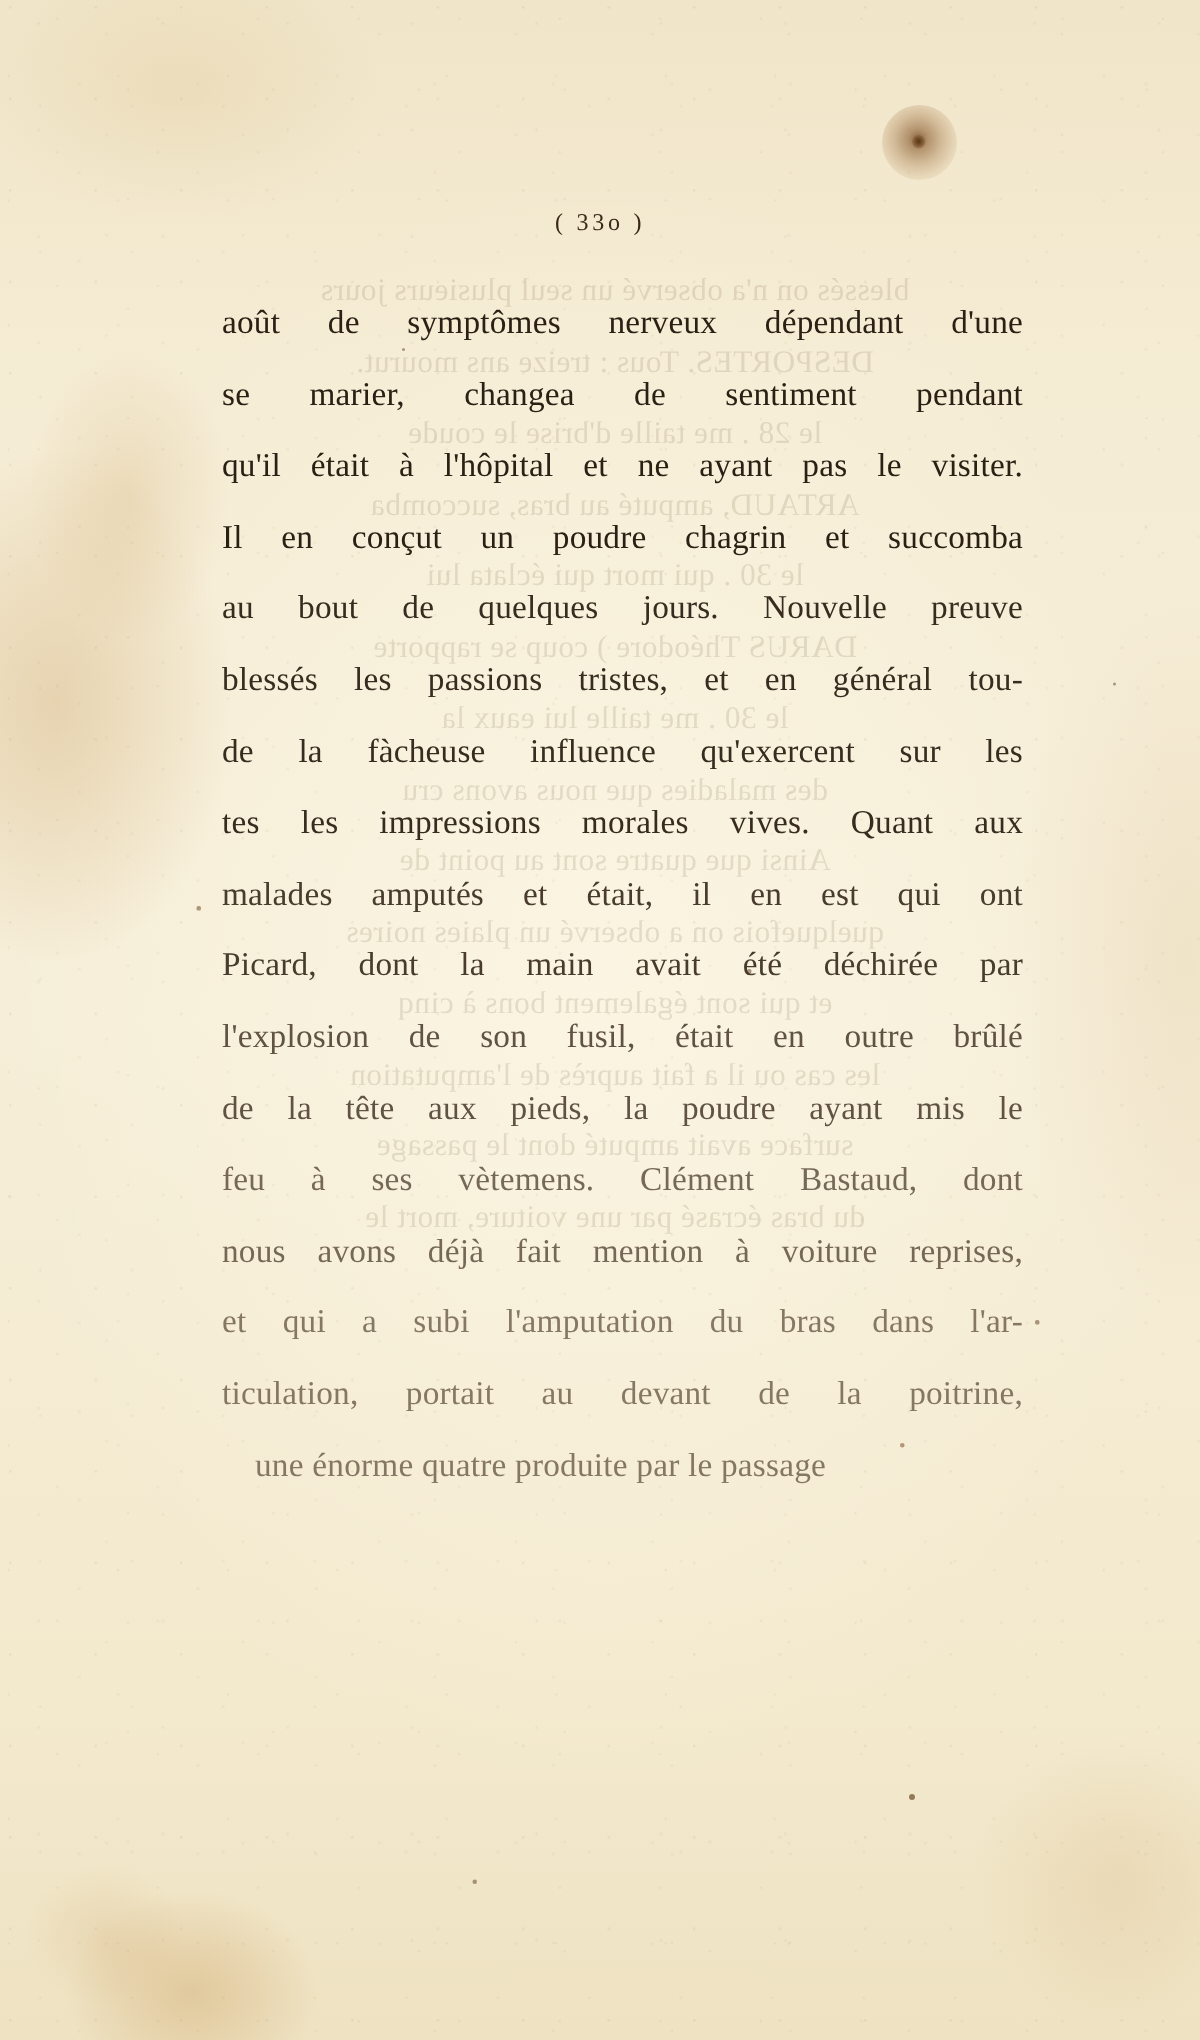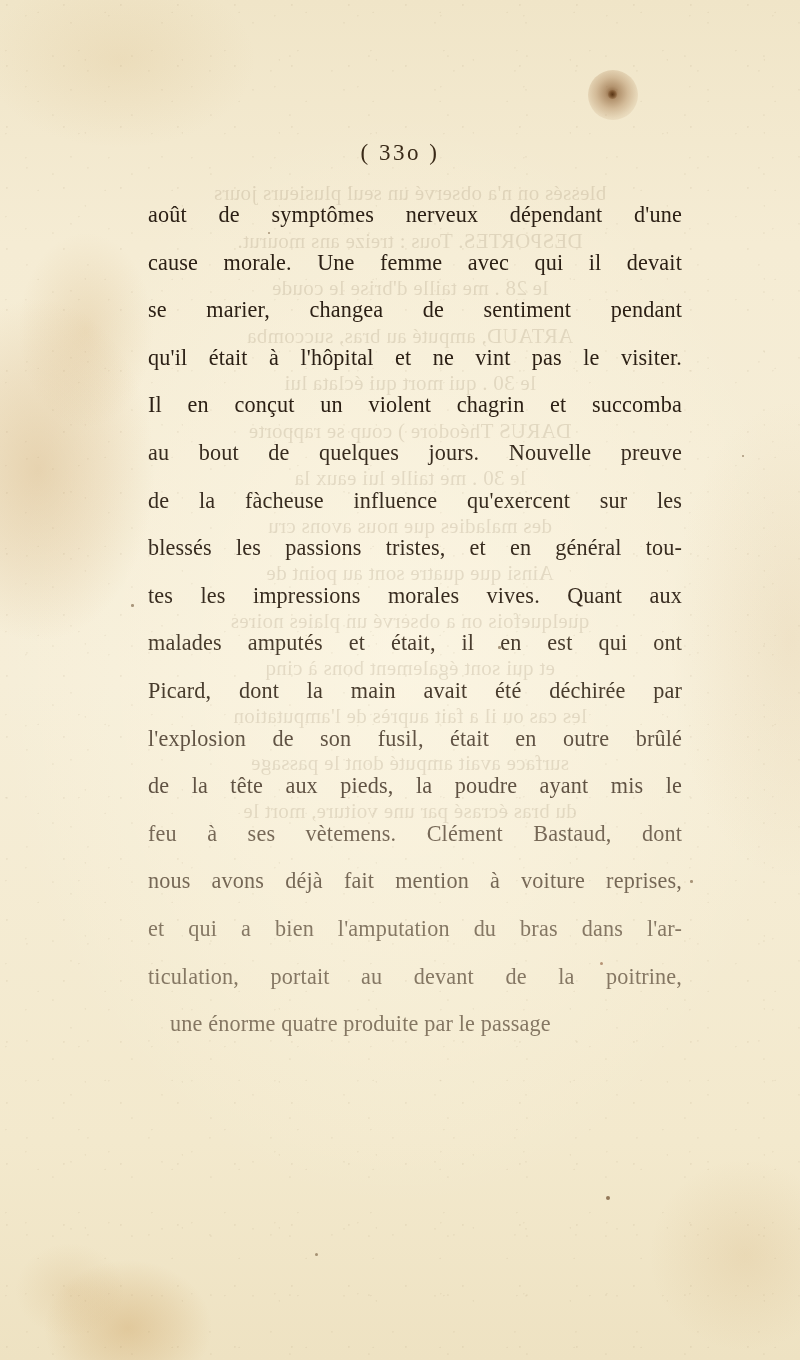--- a/index.html
+++ b/index.html
@@ -101,21 +101,21 @@
     width: 800px;
   }
 
   .folio {
     position: absolute;
     top: 140px;
     left: 0;
     width: 800px;
     text-align: center;
     font-family: "Liberation Serif", "DejaVu Serif", serif;
-    font-size: 23px;
+    font-size: 16px;
     color: #3a2a18;
     letter-spacing: 2.5px;
   }
 
   .body-text {
     position: absolute;
     left: 148px;
     top: 191px;
     width: 534px;
     font-family: "Liberation Serif", "DejaVu Serif", serif;
@@ -186,34 +186,33 @@
   <div class="speck" style="left:600px; top:962px; width:3px; height:3px; background:rgba(120,60,24,0.5);"></div>
   <div class="speck" style="left:268px; top:232px; width:2px; height:2px;"></div>
   <div class="speck" style="left:742px; top:455px; width:2px; height:2px;"></div>
 
   <div class="content">
 
     <div class="folio">( 33o )</div>
 
     <div class="body-text">
         <div class="line fade-1"><span style="text-align: justify; text-align-last: justify;">août de symptômes nerveux dépendant d'une</span></div>
-        <div class="line fade-1"><span style="text-align: justify; text-align-last: justify;">cause morale. Une femme avec qui il devait</span></div>
         <div class="line fade-1"><span style="text-align: justify; text-align-last: justify;">se marier, changea de sentiment pendant</span></div>
-        <div class="line fade-1"><span style="text-align: justify; text-align-last: justify;">qu'il était à l'hôpital et ne vint pas le visiter.</span></div>
-        <div class="line fade-1"><span style="text-align: justify; text-align-last: justify;">Il en conçut un violent chagrin et succomba</span></div>
+        <div class="line fade-1"><span style="text-align: justify; text-align-last: justify;">qu'il était à l'hôpital et ne ayant pas le visiter.</span></div>
+        <div class="line fade-1"><span style="text-align: justify; text-align-last: justify;">Il en conçut un poudre chagrin et succomba</span></div>
         <div class="line fade-2"><span style="text-align: justify; text-align-last: justify;">au bout de quelques jours. Nouvelle preuve</span></div>
+        <div class="line fade-2"><span style="text-align: justify; text-align-last: justify;">blessés les passions tristes, et en général tou-</span></div>
         <div class="line fade-2"><span style="text-align: justify; text-align-last: justify;">de la fàcheuse influence qu'exercent sur les</span></div>
-        <div class="line fade-2"><span style="text-align: justify; text-align-last: justify;">blessés les passions tristes, et en général tou-</span></div>
         <div class="line fade-2"><span style="text-align: justify; text-align-last: justify;">tes les impressions morales vives. Quant aux</span></div>
         <div class="line fade-3"><span style="text-align: justify; text-align-last: justify;">malades amputés et était, il en est qui ont</span></div>
         <div class="line fade-3 blur-a"><span style="text-align: justify; text-align-last: justify;">Picard, dont la main avait été déchirée par</span></div>
         <div class="line fade-4 blur-a"><span style="text-align: justify; text-align-last: justify;">l'explosion de son fusil, était en outre brûlé</span></div>
         <div class="line fade-4 blur-b"><span style="text-align: justify; text-align-last: justify;">de la tête aux pieds, la poudre ayant mis le</span></div>
         <div class="line fade-5 blur-b"><span style="text-align: justify; text-align-last: justify;">feu à ses vètemens. Clément Bastaud, dont</span></div>
         <div class="line fade-5 blur-b"><span style="text-align: justify; text-align-last: justify;">nous avons déjà fait mention à voiture reprises,</span></div>
-        <div class="line fade-6 blur-c"><span style="text-align: justify; text-align-last: justify;">et qui a bien l'amputation du bras dans l'ar-</span></div>
+        <div class="line fade-6 blur-c"><span style="text-align: justify; text-align-last: justify;">et qui a subi l'amputation du bras dans l'ar-</span></div>
         <div class="line fade-6 blur-c"><span style="text-align: justify; text-align-last: justify;">ticulation, portait au devant de la poitrine,</span></div>
         <div class="line fade-6 blur-c"><span style="text-align: left; padding-left: 22px;">une énorme quatre produite par le passage</span></div>
       </div>
 
   </div>
 
 </div>
 
 </body></html>

